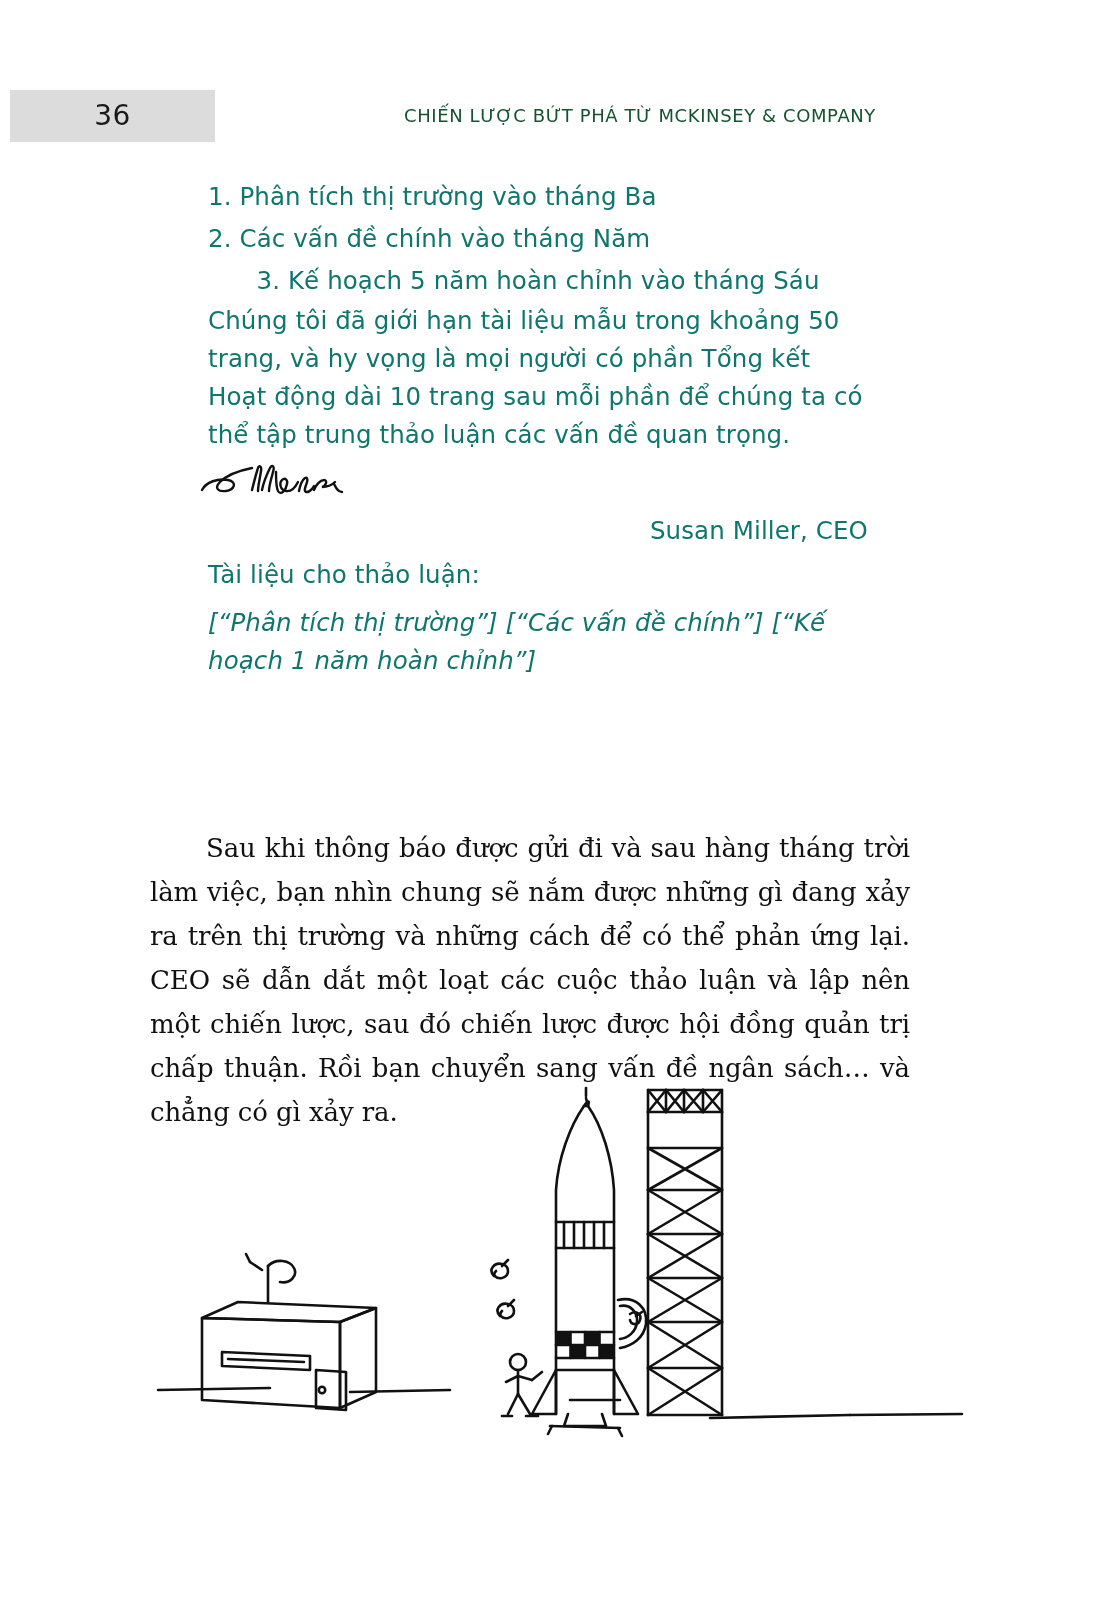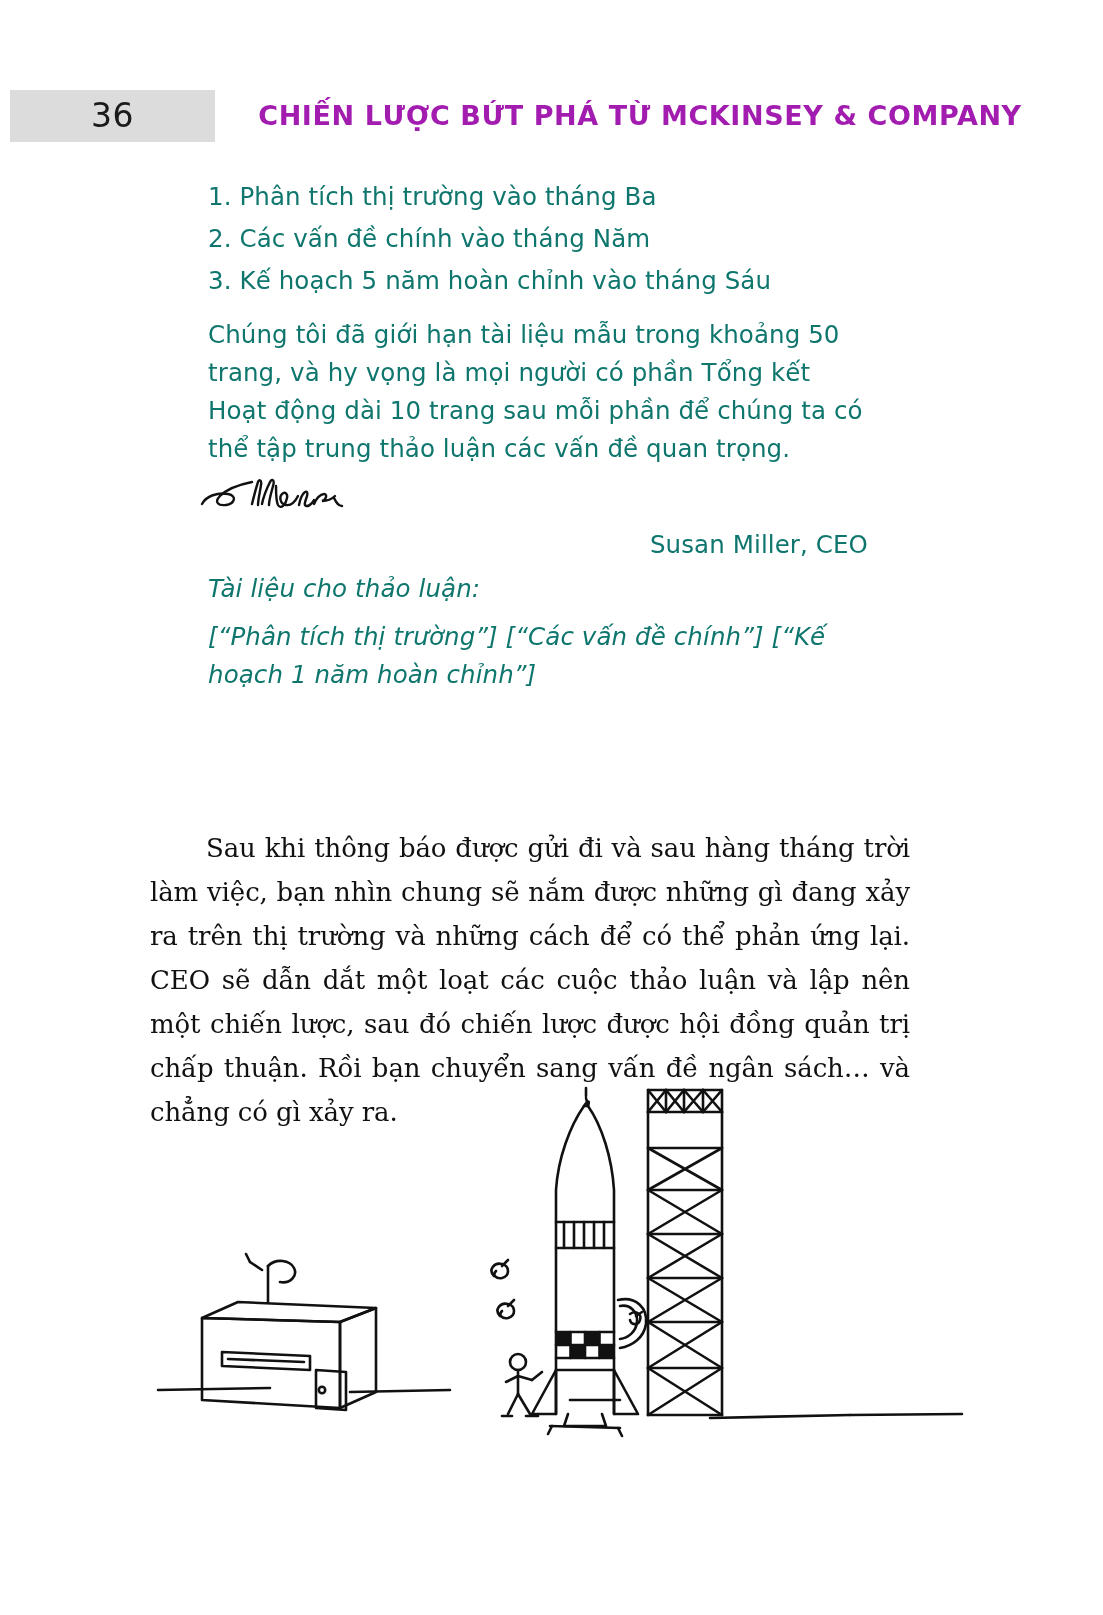--- a/index.html
+++ b/index.html
@@ -34,37 +34,37 @@
   }
   .folio-number {
     position: absolute;
     left: 10px;
     top: 0;
     width: 205px;
     height: 52px;
     line-height: 52px;
     text-align: center;
     font-family: "DejaVu Sans", sans-serif;
-    font-size: 33px;
+    font-size: 28px;
     color: #1a1a1a;
     letter-spacing: 0.5px;
   }
   .running-head {
     position: absolute;
     left: 230px;
     top: 0;
     width: 820px;
     height: 52px;
     line-height: 52px;
     text-align: center;
     font-family: "DejaVu Sans", sans-serif;
-    font-weight: bold;
-    font-size: 27px;
+    font-weight: normal;
+    font-size: 18px;
     letter-spacing: 0.6px;
-    color: #a21caf;
+    color: #14532d;
     text-transform: uppercase;
   }
 
   
   .memo {
     position: absolute;
     left: 208px;
     top: 178px;
     width: 660px;
     font-family: "DejaVu Sans", sans-serif;
@@ -76,40 +76,40 @@
   .memo p {
     margin: 0 0 6px 0;
   }
   .memo .list-item {
     margin: 0 0 4px 0;
   }
   .memo .para {
     margin: 0 0 12px 0;
   }
   .memo .tight {
-    margin-bottom: 16px;
+    margin-bottom: 2px;
+    text-align: center;
   }
   .signature-wrap {
     position: relative;
     height: 46px;
     margin: 4px 0 0 0;
   }
   .signature-wrap svg {
     position: absolute;
     left: -12px;
     top: -6px;
   }
   .signer {
     font-weight: normal;
     font-size: 24.5px;
     margin: 2px 0 12px 0;
     text-align: right;
   }
   .memo .ital {
-    font-style: italic;
     margin: 0 0 10px 0;
   }
   .memo .ital-block {
     font-style: italic;
     margin: 0;
     line-height: 38px;
   }
 
   
   .body-text {

